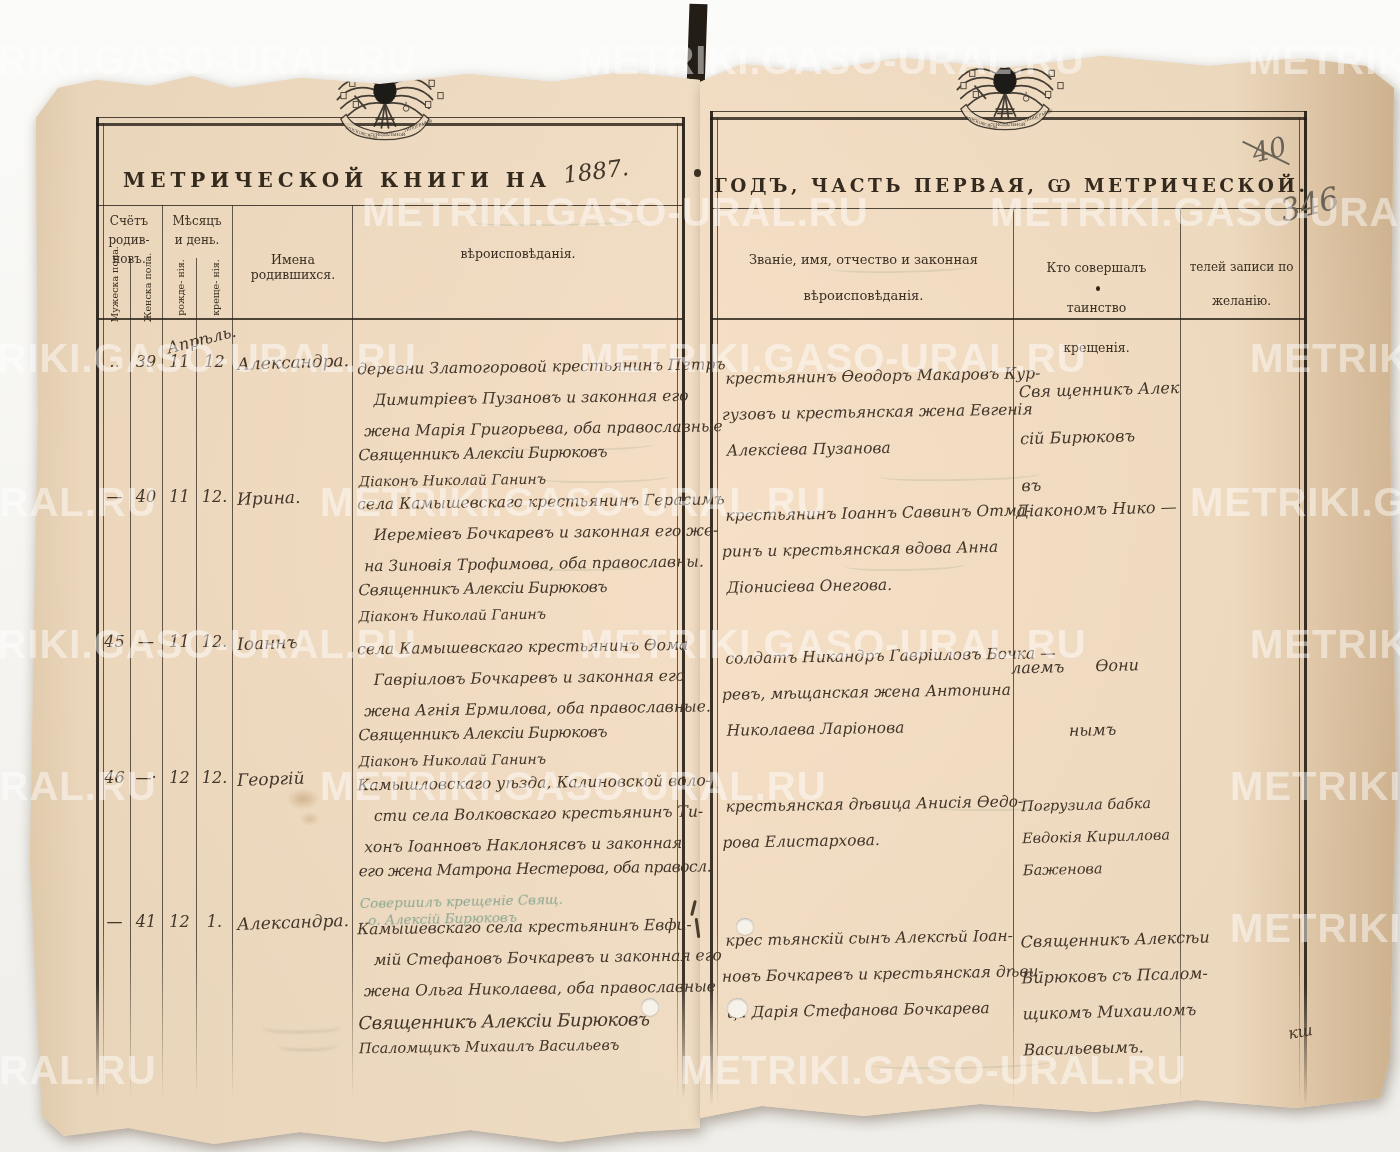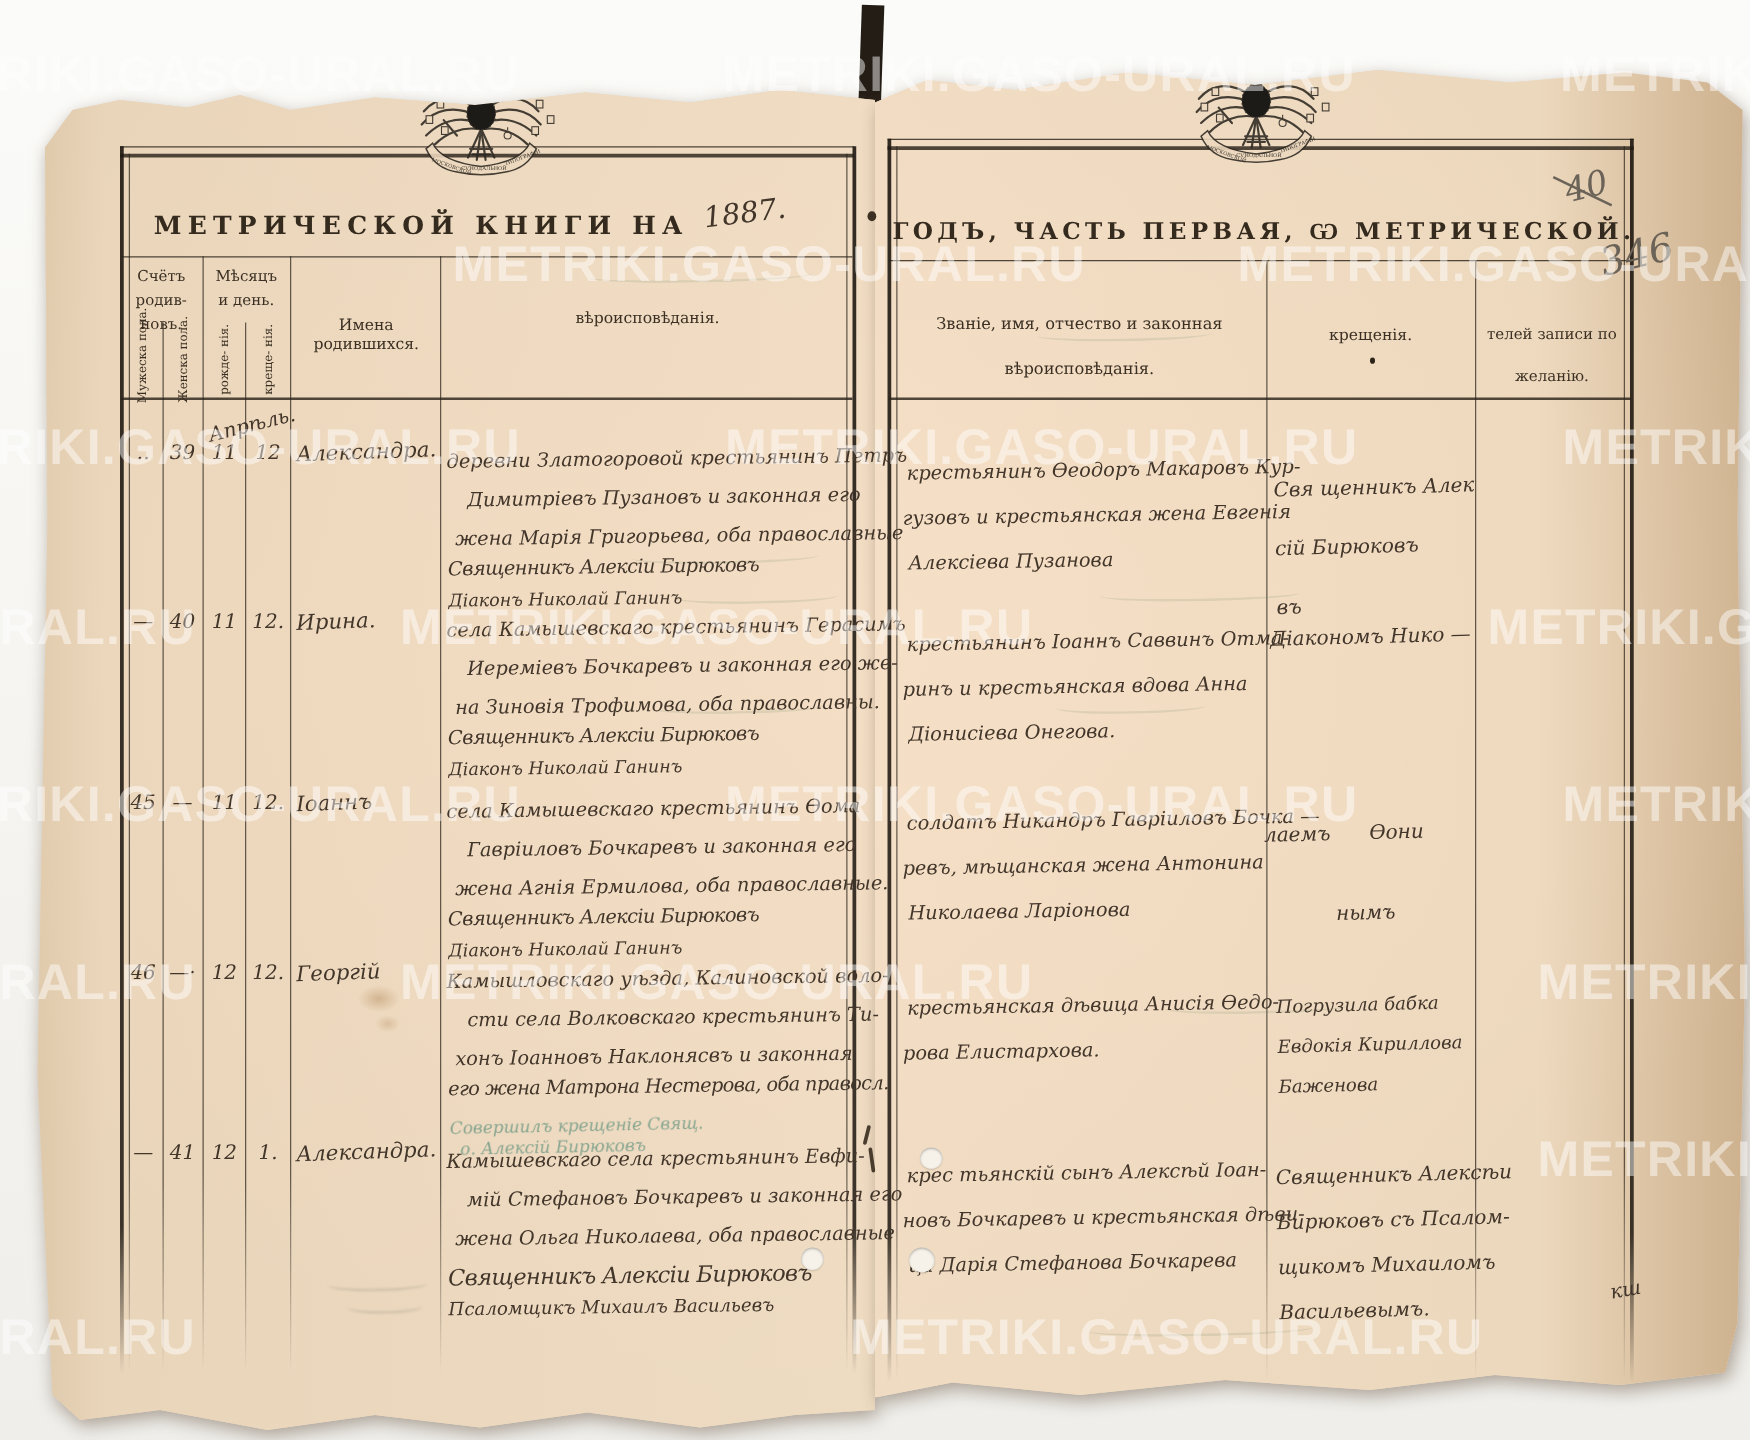--- a/index.html
+++ b/index.html
@@ -252,20 +252,21 @@
 
       <div class="pencil" style="left:1252px;top:134px;font-size:27px;transform:rotate(-14deg);">40</div>
       <div class="strike" style="left:1240px;top:152px;width:52px;"></div>
       <div class="pencil" style="left:1280px;top:186px;font-size:31px;transform:rotate(-14deg);">346</div>
 
       <div class="phead" style="left:716px;top:242px;width:295px;font-size:13px;line-height:36px;">
         <div>Званіе, имя, отчество и законная</div>
         <div>вѣроисповѣданія.</div>
       </div>
       <div class="phead" style="left:1015px;top:248px;width:163px;font-size:12.5px;line-height:40px;">
+        <div>Кто совершалъ таинство</div>
         <div>крещенія.</div>
       </div>
       <div class="ink-dot" style="left:1096px;top:286px;"></div>
       <div class="phead" style="left:1182px;top:250px;width:119px;font-size:12px;line-height:34px;">
         <div>телей записи по желанію.</div>
       </div>
 
       <div class="bleed" style="left:830px;top:262px;width:140px;"></div>
       <div class="bleed" style="left:880px;top:470px;width:160px;"></div>
       <div class="bleed" style="left:845px;top:560px;width:120px;"></div>

